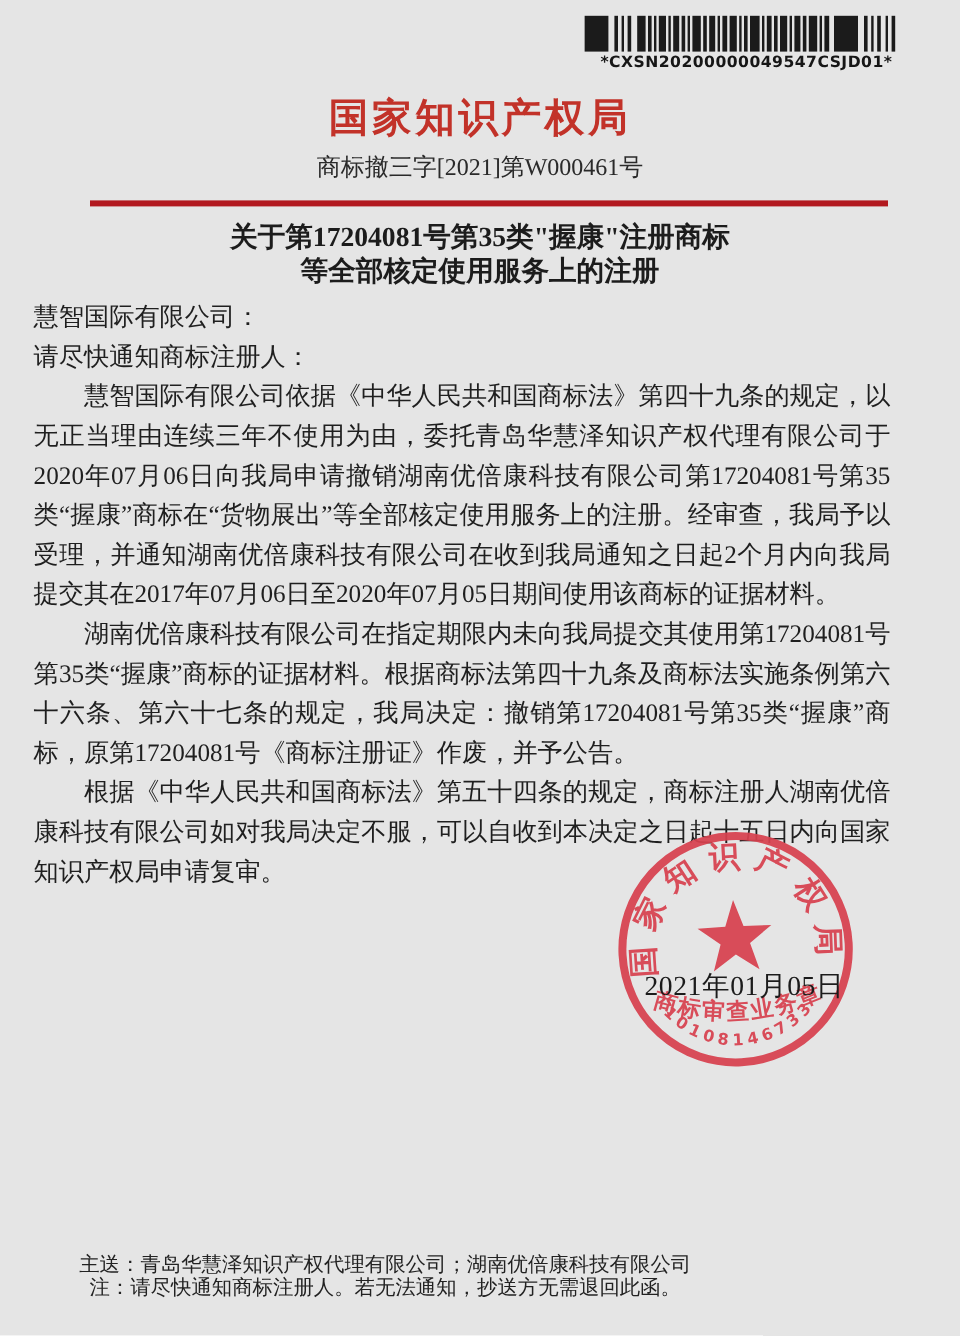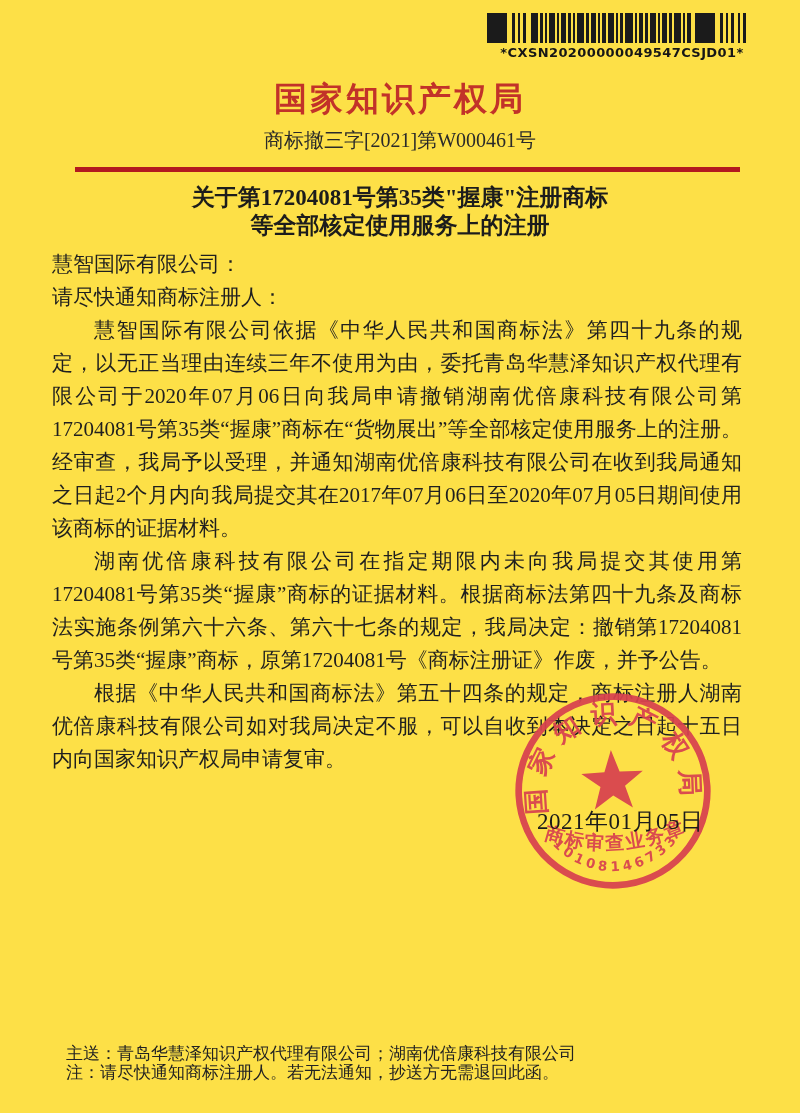--- a/index.html
+++ b/index.html
@@ -1,20 +1,20 @@
 <!DOCTYPE html>
 <html><head>
 <meta charset="utf-8">
 <style>
   html, body { margin: 0; padding: 0; background: #ffffff; }
   .page {
     position: relative;
     width: 800px;
     height: 1113px;
-    background: #fde047;
+    background: #e5e5e5;
     overflow: hidden;
     font-family: "Liberation Serif", "DejaVu Serif", serif;
     color: #1f1f1f;
   }
 
   
   .barcode-wrap {
     position: absolute;
     top: 13px;
     right: 42px;
@@ -60,21 +60,21 @@
     margin-top: 12px;
     text-align: center;
     font-size: 23px;
     font-weight: bold;
     line-height: 28px;
     color: #1c1c1c;
   }
 
   .body-text {
     margin-top: 8px;
-    padding: 0 58px 0 52px;
+    padding: 0 58px 0 28px;
     font-size: 21px;
     line-height: 33px;
     text-align: justify;
   }
   .recipient { font-size: 21px; line-height: 33px; }
   .para { margin: 0; text-indent: 2em; }
 
   
   .seal {
     position: absolute;
@@ -118,20 +118,21 @@
   }
 
   
   .footer {
     position: absolute;
     left: 66px;
     bottom: 31px;
     font-size: 17px;
     line-height: 19px;
     color: #222;
+    text-align: center;
   }
 </style>
 </head>
 <body>
 
 <div class="page">
 
   <div class="barcode-wrap">
     <svg class="barcode-bars" width="270" height="31" viewBox="0 0 270 31" aria-hidden="true">
       <g fill="#1b1b1b">

